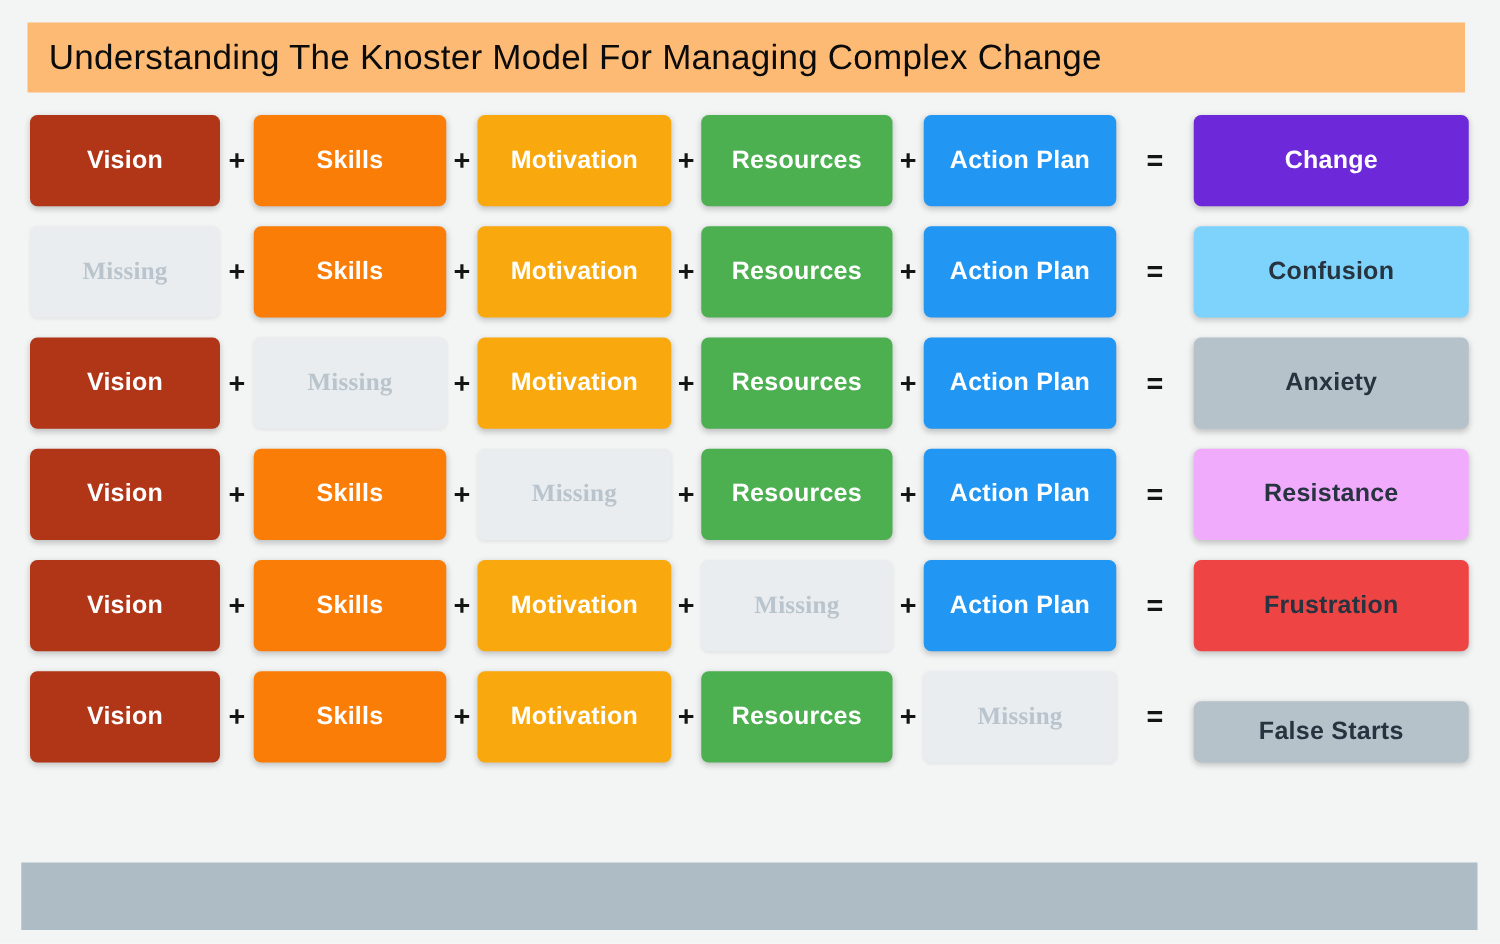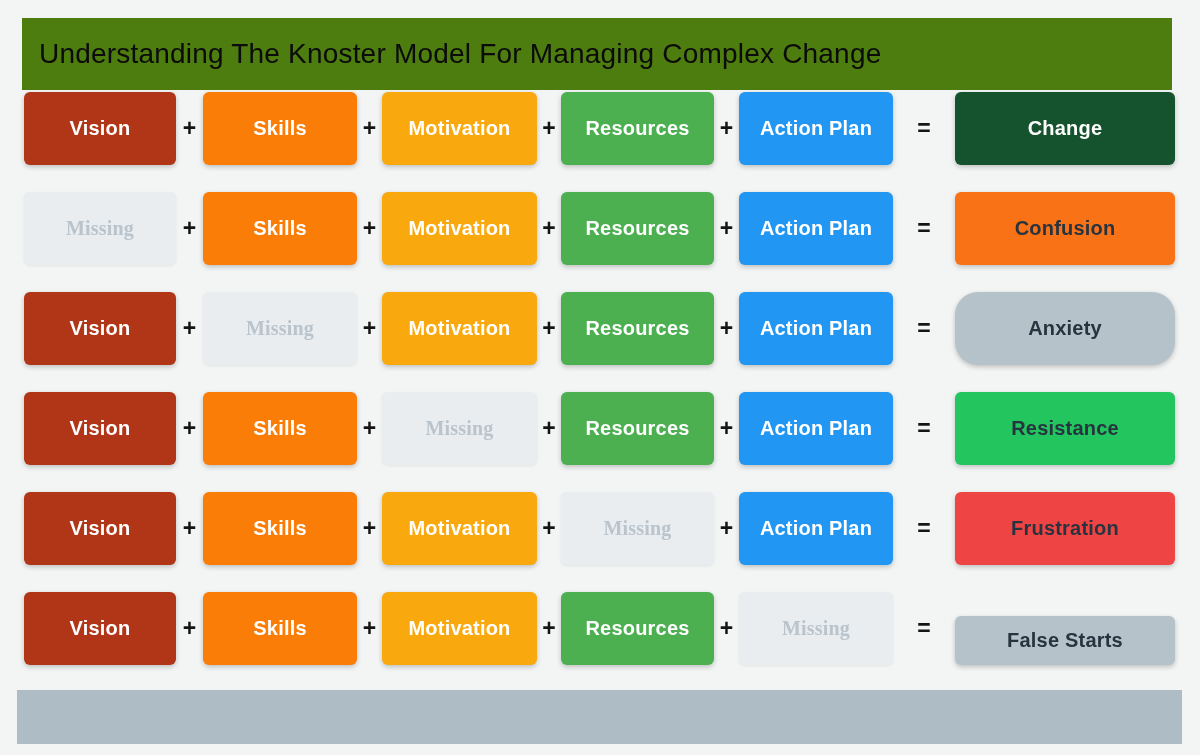--- a/index.html
+++ b/index.html
@@ -12,40 +12,40 @@
     height: 755px;
     background: #f3f4f4;
     overflow: hidden;
   }
 
   .title-bar {
     position: absolute;
     left: 22px;
     top: 18px;
     width: 1150px;
-    height: 72px;
-    background: #4d7c0f;
+    height: 56px;
+    background: #fdba74;
     display: flex;
     align-items: center;
     padding-left: 17px;
   }
   .title-bar h1 {
     font-size: 28px;
     font-weight: 500;
     color: #0b0b0b;
     letter-spacing: 0.2px;
   }
 
   .rows {
     position: absolute;
     left: 24px;
     top: 92px;
     display: flex;
     flex-direction: column;
-    gap: 27px;
+    gap: 16px;
     justify-content: center;
   }
   .row {
     display: grid;
     grid-template-columns: 152px 27px 154px 25px 155px 24px 153px 25px 154px 62px 220px;
     height: 73px;
     align-items: stretch;
   }
 
   .box {
@@ -101,63 +101,63 @@
       <div class="box" style="background-color: rgb(177, 53, 23);">Vision</div>
       <span class="op">+</span>
       <div class="box" style="background-color: rgb(250, 125, 7);">Skills</div>
       <span class="op">+</span>
       <div class="box" style="background-color: rgb(249, 169, 13);">Motivation</div>
       <span class="op">+</span>
       <div class="box" style="background-color: rgb(76, 175, 80);">Resources</div>
       <span class="op">+</span>
       <div class="box" style="background-color: rgb(33, 150, 243);">Action Plan</div>
       <span class="op">=</span>
-      <div class="box" style="background-color: #14532d;">Change</div>
+      <div class="box" style="background-color: #6d28d9;">Change</div>
     </div>
 
     <div class="row">
       <div class="box missing" style="background-color: rgb(233, 237, 240);">Missing</div>
       <span class="op">+</span>
       <div class="box" style="background-color: rgb(250, 125, 7);">Skills</div>
       <span class="op">+</span>
       <div class="box" style="background-color: rgb(249, 169, 13);">Motivation</div>
       <span class="op">+</span>
       <div class="box" style="background-color: rgb(76, 175, 80);">Resources</div>
       <span class="op">+</span>
       <div class="box" style="background-color: rgb(33, 150, 243);">Action Plan</div>
       <span class="op">=</span>
-      <div class="box result" style="background-color: #f97316;">Confusion</div>
+      <div class="box result" style="background-color: #7dd3fc;">Confusion</div>
     </div>
 
     <div class="row">
       <div class="box" style="background-color: rgb(177, 53, 23);">Vision</div>
       <span class="op">+</span>
       <div class="box missing" style="background-color: rgb(233, 237, 240);">Missing</div>
       <span class="op">+</span>
       <div class="box" style="background-color: rgb(249, 169, 13);">Motivation</div>
       <span class="op">+</span>
       <div class="box" style="background-color: rgb(76, 175, 80);">Resources</div>
       <span class="op">+</span>
       <div class="box" style="background-color: rgb(33, 150, 243);">Action Plan</div>
       <span class="op">=</span>
-      <div class="box result" style="background-color: rgb(181, 194, 201); border-radius: 23px;">Anxiety</div>
+      <div class="box result" style="background-color: rgb(181, 194, 201);">Anxiety</div>
     </div>
 
     <div class="row">
       <div class="box" style="background-color: rgb(177, 53, 23);">Vision</div>
       <span class="op">+</span>
       <div class="box" style="background-color: rgb(250, 125, 7);">Skills</div>
       <span class="op">+</span>
       <div class="box missing" style="background-color: rgb(233, 237, 240);">Missing</div>
       <span class="op">+</span>
       <div class="box" style="background-color: rgb(76, 175, 80);">Resources</div>
       <span class="op">+</span>
       <div class="box" style="background-color: rgb(33, 150, 243);">Action Plan</div>
       <span class="op">=</span>
-      <div class="box result" style="background-color: #22c55e;">Resistance</div>
+      <div class="box result" style="background-color: #f0abfc;">Resistance</div>
     </div>
 
     <div class="row">
       <div class="box" style="background-color: rgb(177, 53, 23);">Vision</div>
       <span class="op">+</span>
       <div class="box" style="background-color: rgb(250, 125, 7);">Skills</div>
       <span class="op">+</span>
       <div class="box" style="background-color: rgb(249, 169, 13);">Motivation</div>
       <span class="op">+</span>
       <div class="box missing" style="background-color: rgb(233, 237, 240);">Missing</div>

